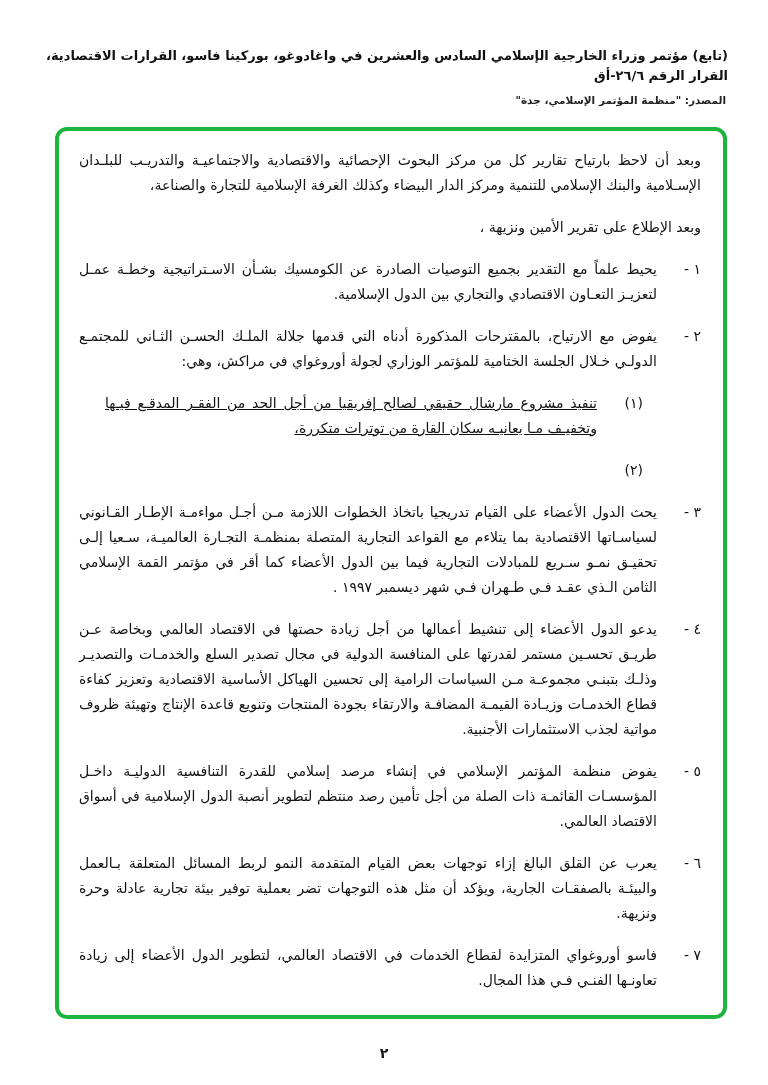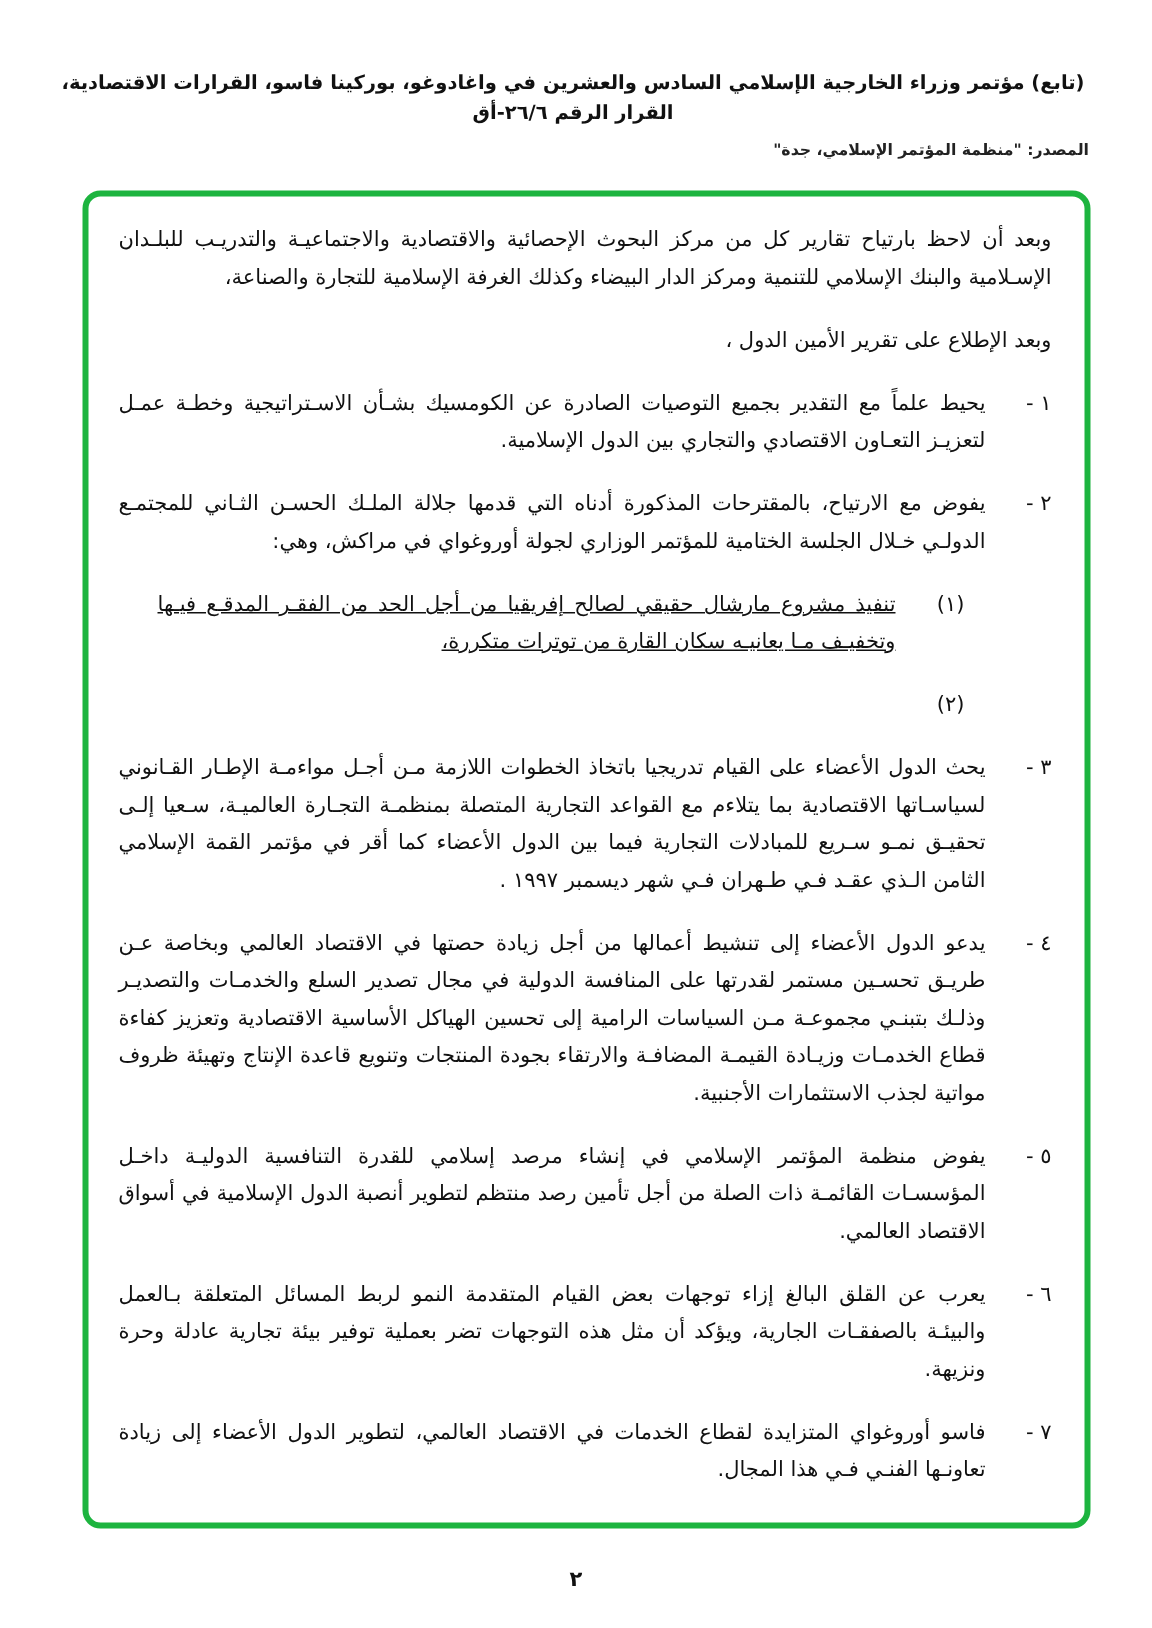--- a/index.html
+++ b/index.html
@@ -17,21 +17,21 @@
     position:relative;
     width:768px;
     height:1085px;
     background:#ffffff;
     direction:rtl;
     overflow:hidden;
     padding-top:46px;
   }
   .header-title{
     margin:0 40px 0 36px;
-    text-align:center;
+    text-align:right;
     font-size:13px;
     font-weight:bold;
     line-height:1.5;
     letter-spacing:0.1px;
   }
   .header-source{
     margin:9px 42px 0 36px;
     text-align:right;
     font-size:10.5px;
     font-weight:bold;
@@ -100,21 +100,21 @@
 
 <div class="page">
 
   <div class="header-title">(تابع) مؤتمر وزراء الخارجية الإسلامي السادس والعشرين في واغادوغو، بوركينا فاسو، القرارات الاقتصادية، القرار الرقم ٢٦/٦-أق</div>
   <div class="header-source">المصدر:  "منظمة المؤتمر الإسلامي، جدة"</div>
 
   <div class="frame">
 
     <p class="para"><span class="b">وبعد أن لاحظ</span><span> بارتياح تقارير كل من مركز البحوث الإحصائية والاقتصادية والاجتماعيـة والتدريـب للبلـدان الإسـلامية والبنك الإسلامي للتنمية ومركز الدار البيضاء وكذلك الغرفة الإسلامية للتجارة والصناعة،</span></p>
 
-    <p class="para"><span class="b">وبعد الإطلاع</span><span> على تقرير الأمين الدول ،</span></p>
+    <p class="para"><span class="b">وبعد الإطلاع</span><span> على تقرير الأمين ونزيهة ،</span></p>
 
     <div class="item">
       <div class="num">١ -</div>
       <div class="itext"><span class="b">يحيط علماً مع التقدير</span><span> بجميع التوصيات الصادرة عن الكومسيك بشـأن الاسـتراتيجية وخطـة عمـل لتعزيـز التعـاون الاقتصادي والتجاري بين الدول الإسلامية.</span></div>
     </div>
 
     <div class="item">
       <div class="num">٢ -</div>
       <div class="itext"><span class="b">يفوض</span><span> مع الارتياح، بالمقترحات المذكورة أدناه التي قدمها جلالة الملـك الحسـن الثـاني للمجتمـع الدولـي خـلال الجلسة الختامية للمؤتمر الوزاري لجولة أوروغواي في مراكش، وهي:</span></div>
     </div>

